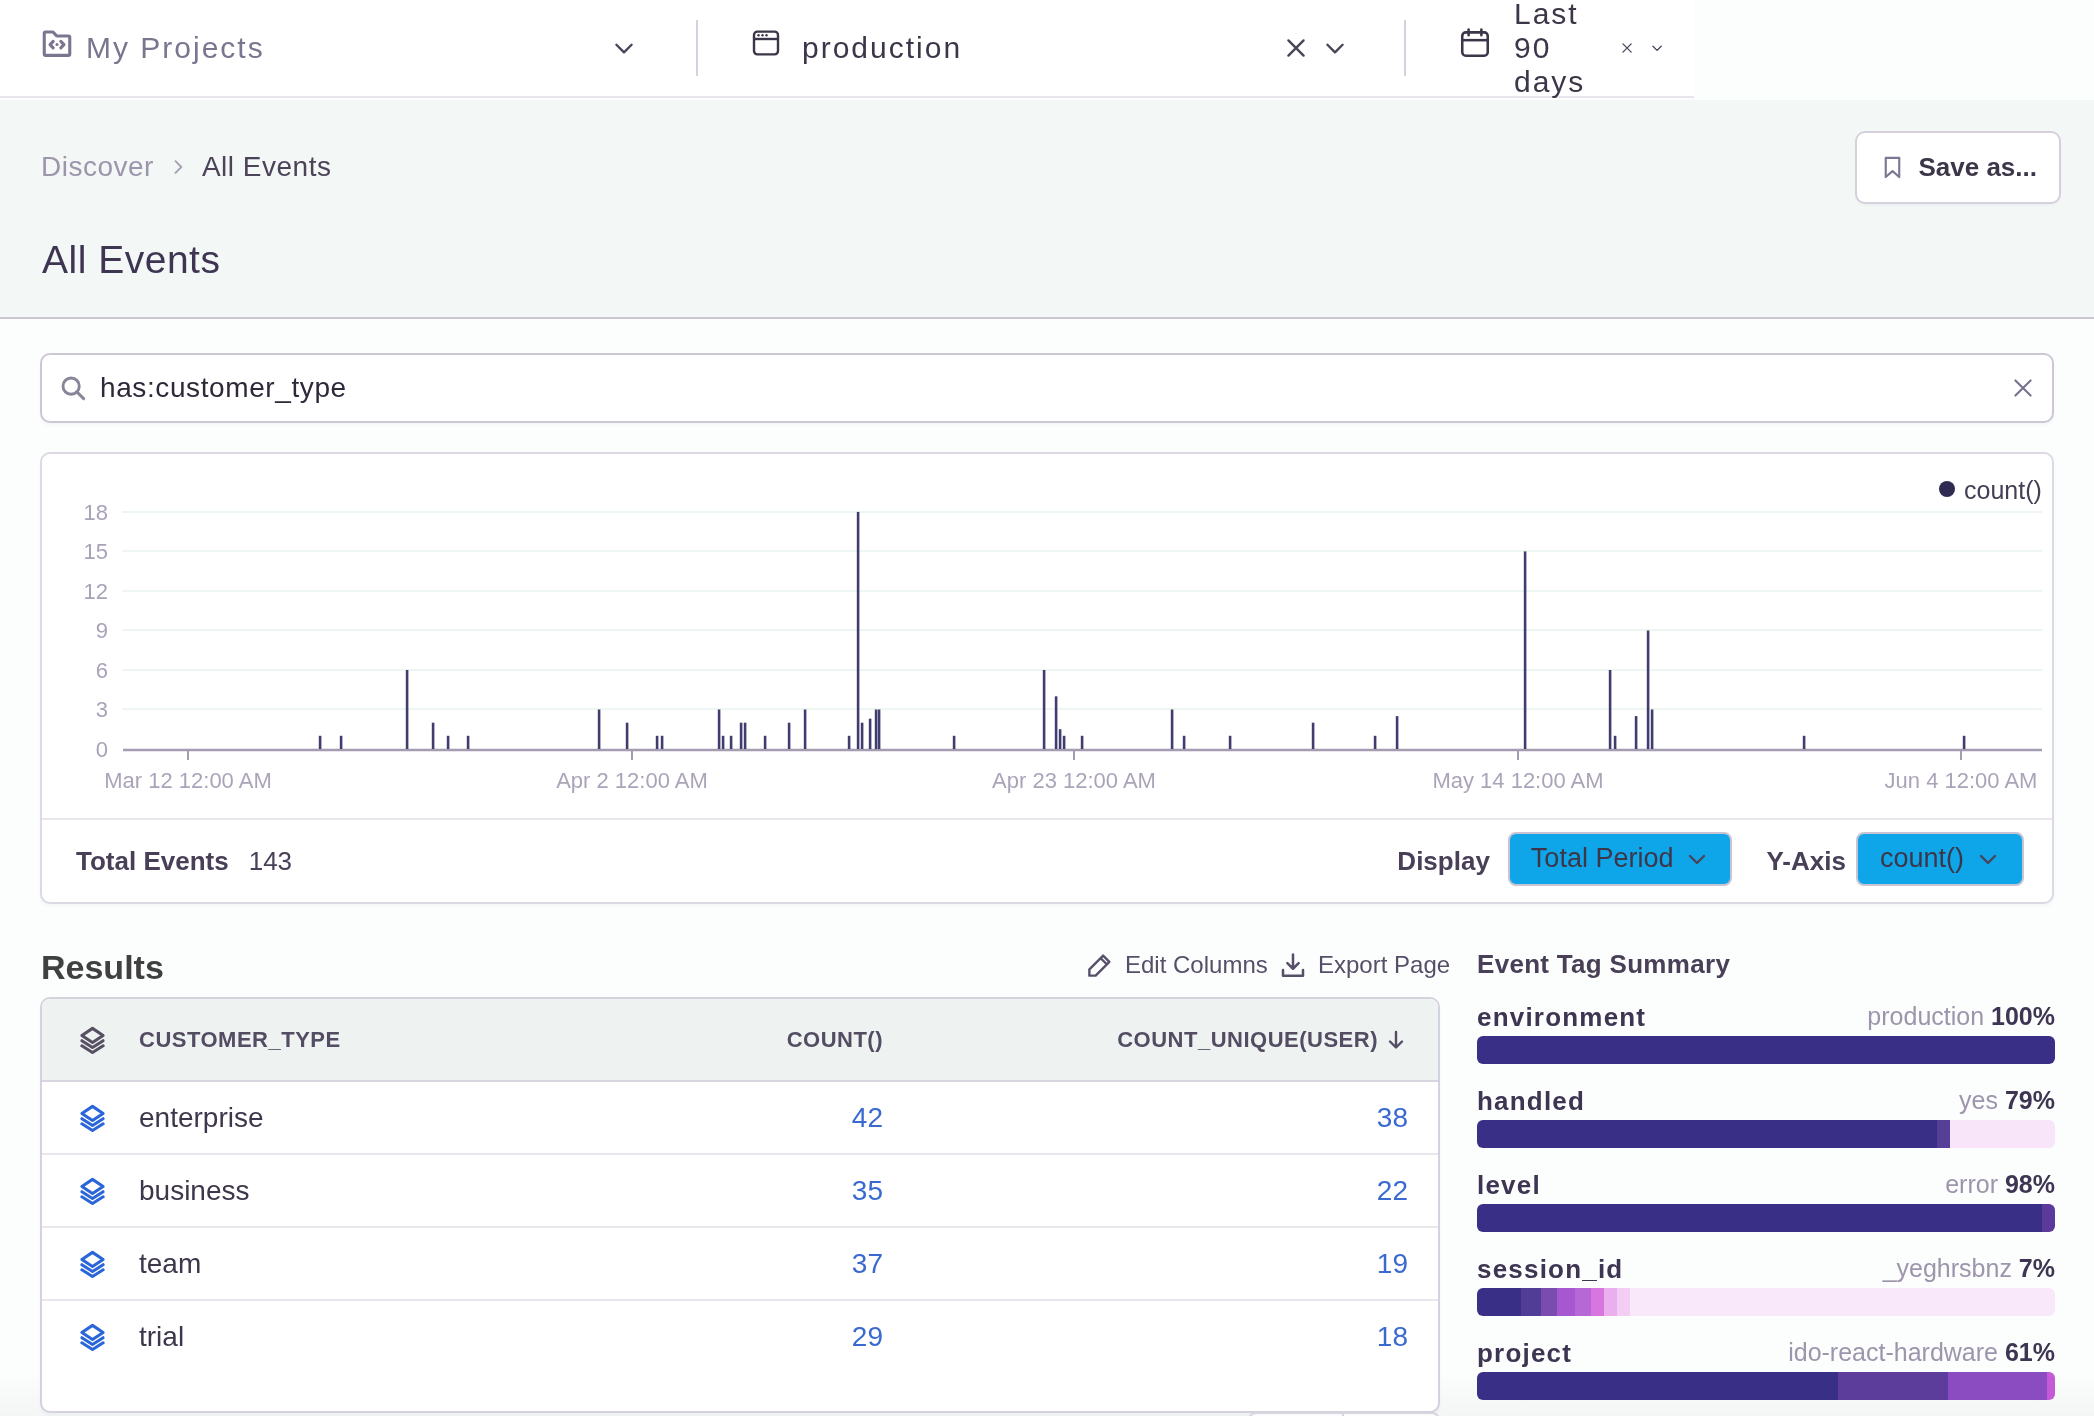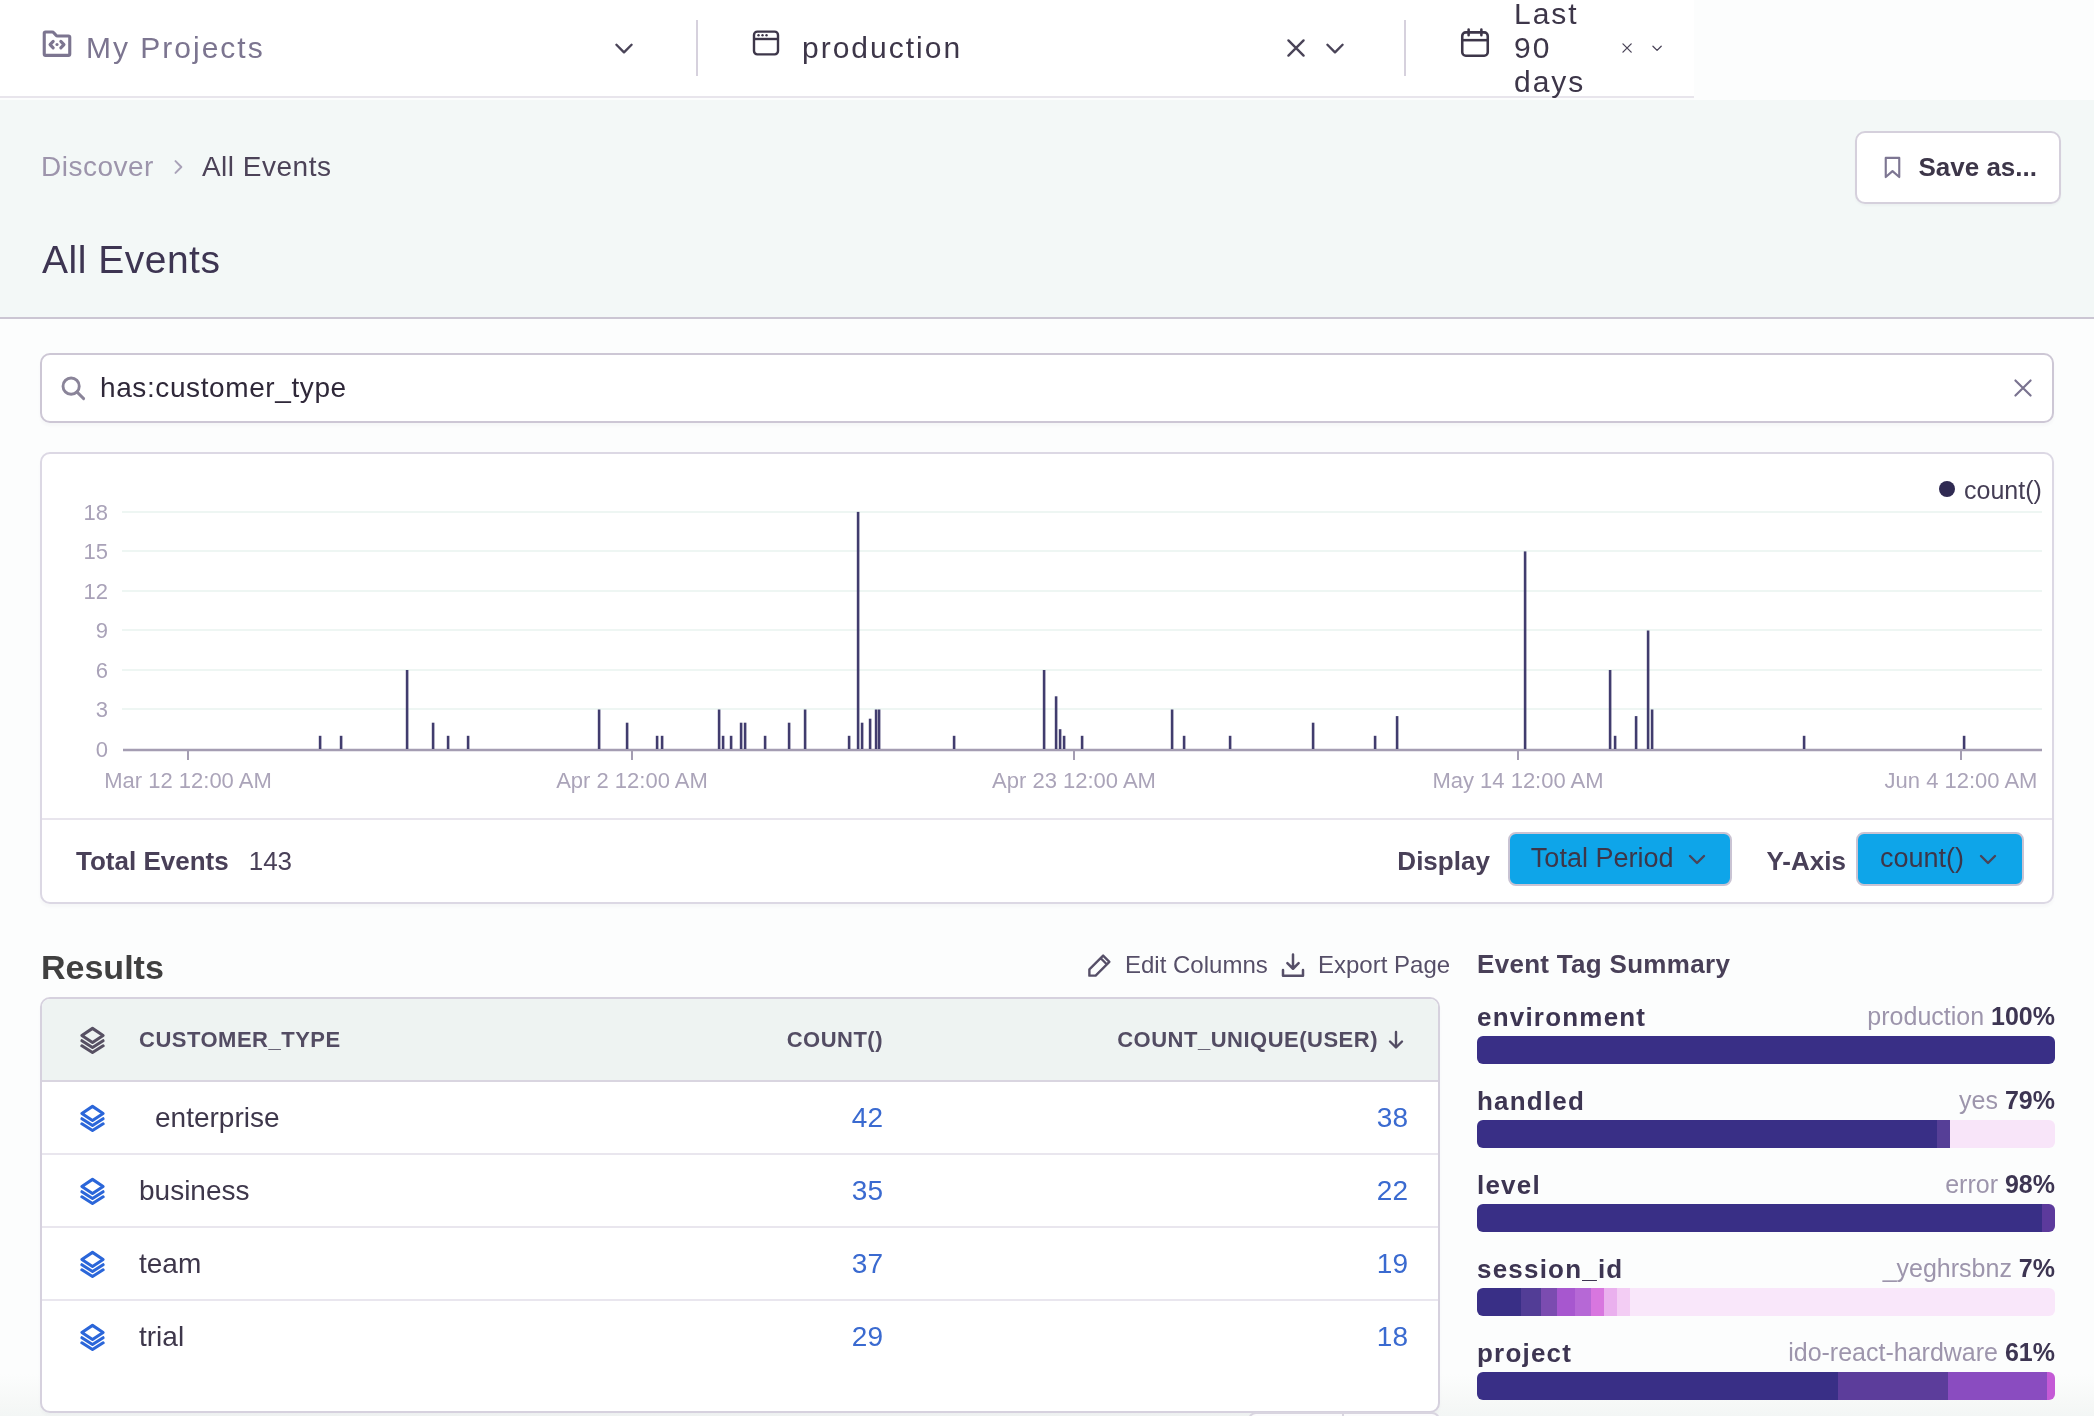--- a/index.html
+++ b/index.html
@@ -239,21 +239,21 @@
     <span style="position:absolute; right:30px; display:flex; align-items:center; gap:6px;">COUNT_UNIQUE(USER) <svg width="24" height="24" viewBox="0 0 24 24" fill="none" stroke="#534c63" stroke-width="2.4" stroke-linecap="round" stroke-linejoin="round">
           <path d="M12 4 L12 19 M6 13.5 L12 19.5 L18 13.5"></path>
         </svg></span>
   </div>
   <div class="trow">
     <svg style="margin-left:36px;" width="29" height="29" viewBox="0 0 24 24" fill="none" stroke="#2b66d9" stroke-width="2.5" stroke-linejoin="round">
         <path d="M12 2.8 L20.8 8.6 L12 14.4 L3.2 8.6 Z"></path>
         <path d="M3.2 13 L12 18.6 L20.8 13" stroke-linecap="round"></path>
         <path d="M3.2 17.2 L12 22.8 L20.8 17.2" stroke-linecap="round"></path>
       </svg>
-    <span style="margin-left:48px;text-align:center;">enterprise</span>
+    <span style="margin-left:32px;text-align:center;">enterprise</span>
     <span class="num" style="right:555px;">42</span>
     <span class="num" style="right:30px;">38</span>
   </div>
   <div class="trow">
     <svg style="margin-left:36px;" width="29" height="29" viewBox="0 0 24 24" fill="none" stroke="#2b66d9" stroke-width="2.5" stroke-linejoin="round">
         <path d="M12 2.8 L20.8 8.6 L12 14.4 L3.2 8.6 Z"></path>
         <path d="M3.2 13 L12 18.6 L20.8 13" stroke-linecap="round"></path>
         <path d="M3.2 17.2 L12 22.8 L20.8 17.2" stroke-linecap="round"></path>
       </svg>
     <span style="margin-left:32px;">business</span>

